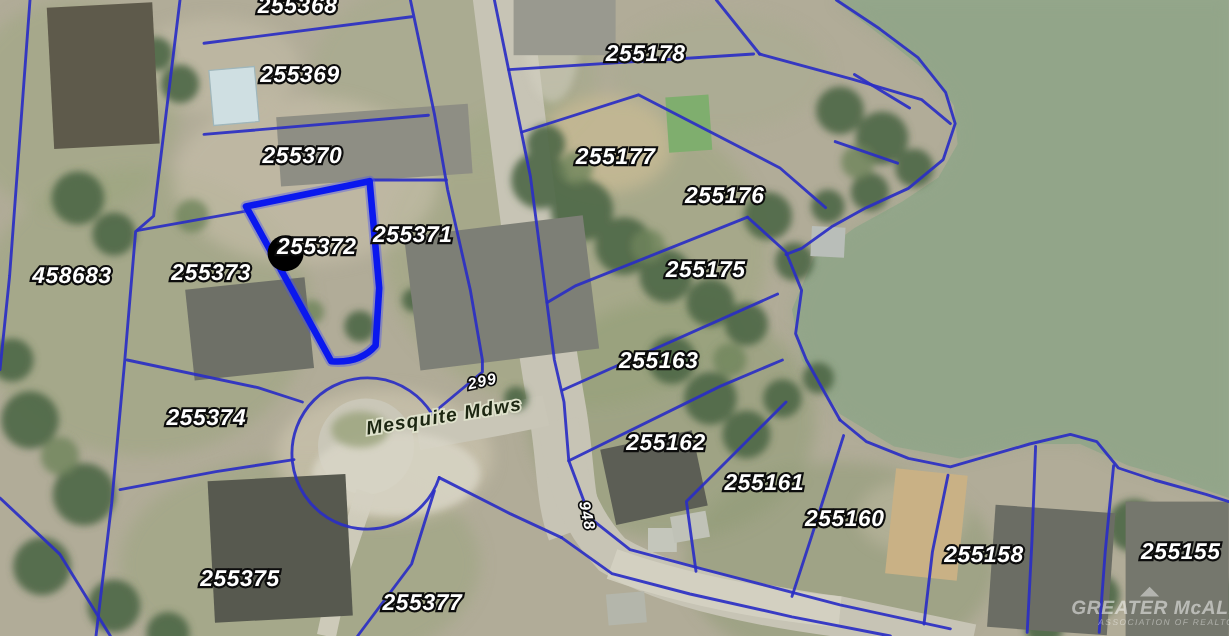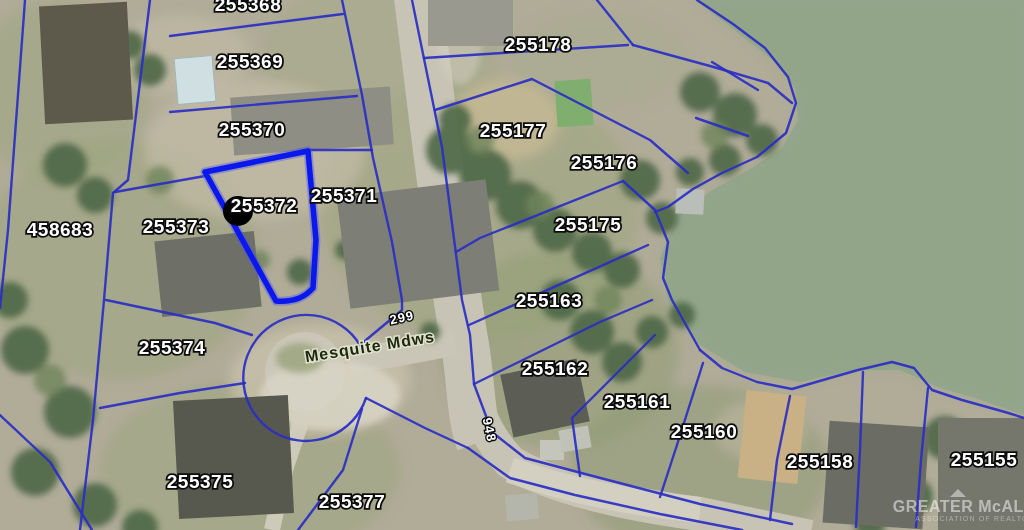--- a/index.html
+++ b/index.html
@@ -1,17 +1,17 @@
 <!DOCTYPE html>
 <html><head>
 <meta charset="utf-8">
 <style>
   html,body{margin:0;padding:0;background:#222;}
   .stage{position:relative;width:1024px;height:530px;overflow:hidden;
-         font-family:"Liberation Sans",sans-serif;}
+         font-family:"Liberation Sans",sans-serif;font-style:italic;}
   .stage svg{position:absolute;left:0;top:0;display:block;}
   text{font-family:"Liberation Sans",sans-serif;}
   .parcel-label{font-size:19px;font-weight:bold;fill:#ffffff;stroke:#0c0c0c;
                 stroke-width:3.6px;paint-order:stroke;letter-spacing:.5px;}
   .street-label{font-size:16px;font-weight:bold;fill:#1d2712;stroke:#dfe2cc;
                 stroke-width:3px;paint-order:stroke;letter-spacing:1px;}
   .route-label{font-size:13px;font-weight:bold;fill:#ffffff;stroke:#0c0c0c;
                stroke-width:2.8px;paint-order:stroke;letter-spacing:1px;}
   .wm-title{font-size:16px;font-weight:bold;fill:#ffffff;opacity:.5;letter-spacing:.5px;}
   .wm-sub{font-size:7px;fill:#ffffff;opacity:.4;letter-spacing:1.2px;}

